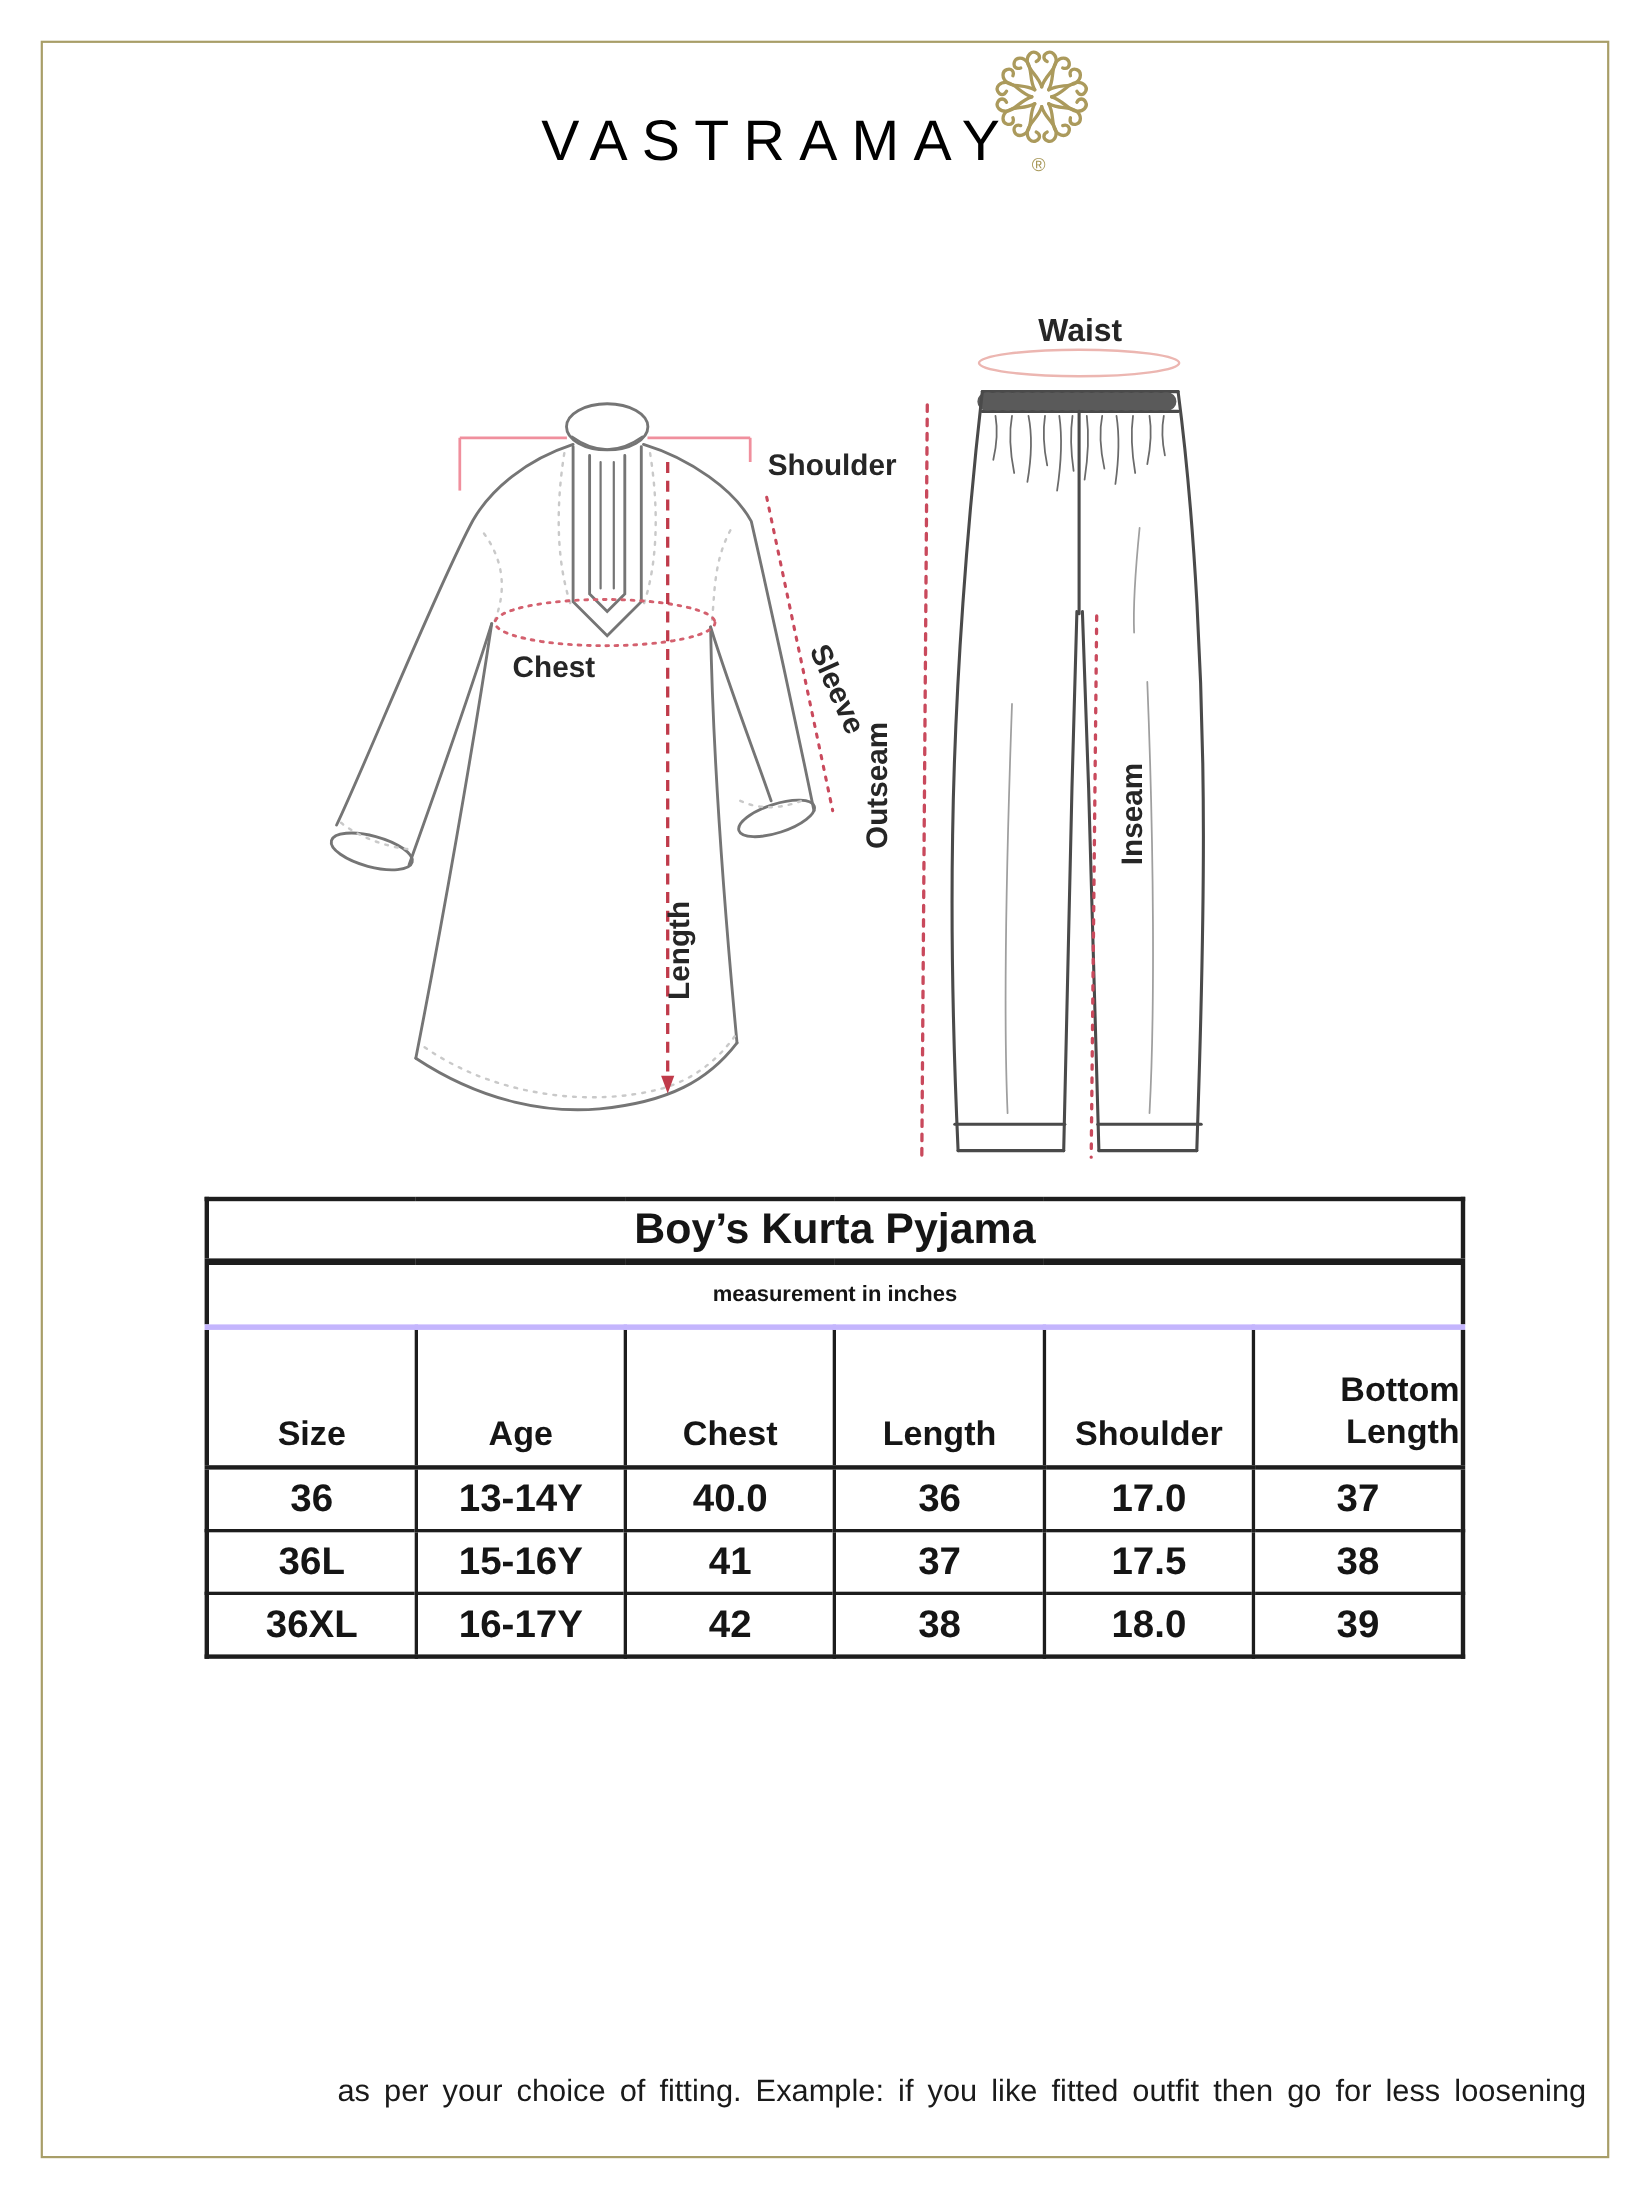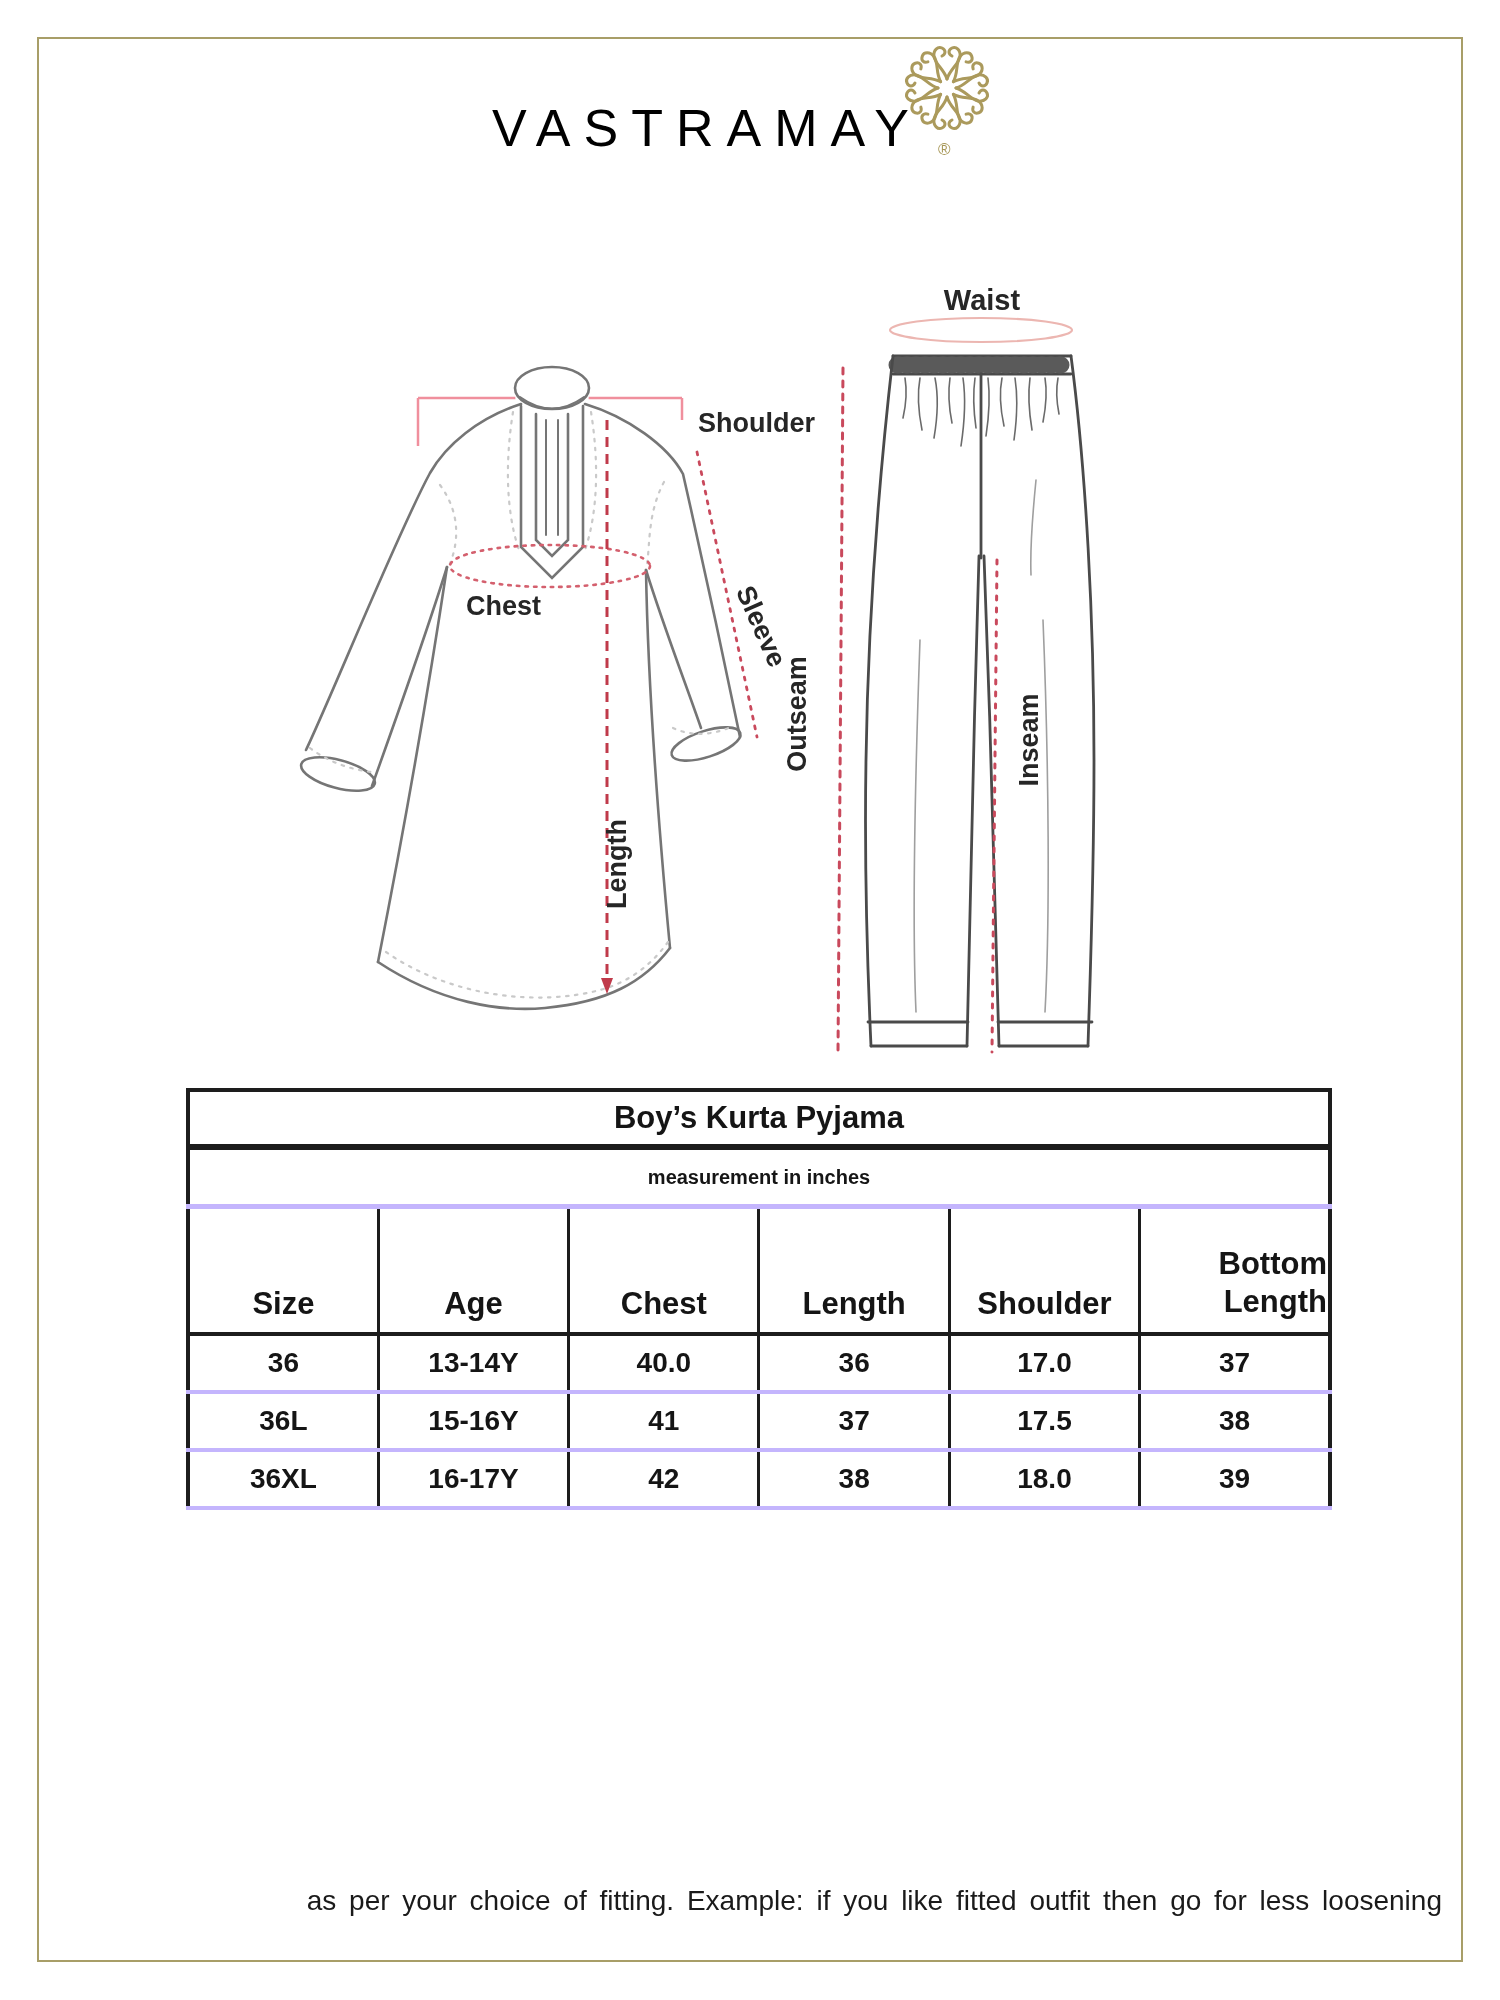--- a/index.html
+++ b/index.html
@@ -24,33 +24,33 @@
   .diagram-svg{position:absolute;left:0;top:0;}
   .lbl{font-family:"Liberation Sans",sans-serif;font-size:27px;font-weight:600;fill:#262626;}
   .size-table{
     position:absolute;left:186px;top:1088px;width:1146px;
     border-collapse:collapse;table-layout:fixed;
     font-weight:bold;color:#151515;text-align:center;
     border:4px solid #1d1d1d;
   }
   .size-table td,.size-table th{border:3px solid #1d1d1d;}
   .size-table .title-cell{
-    font-size:31px;height:50px;border-bottom:6px solid #1d1d1d;vertical-align:middle;
+    font-size:39px;height:50px;border-bottom:6px solid #1d1d1d;vertical-align:middle;
   }
   .size-table .sub-cell{
     font-size:20px;height:52px;border-bottom:5px solid #c4b5fd;vertical-align:middle;
   }
   .size-table th{
     height:112px;vertical-align:bottom;padding-bottom:10px;font-size:31px;
     border-bottom:4px solid #1d1d1d;
   }
   .size-table th.bottom-length{
     text-align:right;padding-left:14px;line-height:1.25;
   }
-  .size-table td.val{height:52px;font-size:28px;vertical-align:middle;border-bottom:4px solid #c4b5fd;}
+  .size-table td.val{height:52px;font-size:35px;vertical-align:middle;border-bottom:1px solid #c4b5fd;}
   .note{
     position:absolute;left:60px;right:58px;top:1802px;
     font-size:28px;line-height:47px;text-align:right;color:#1a1a1a;word-spacing:5px;
   }
   .note span{white-space:nowrap;}
 </style>
 </head>
 <body>
 
 <div class="frame"></div>

